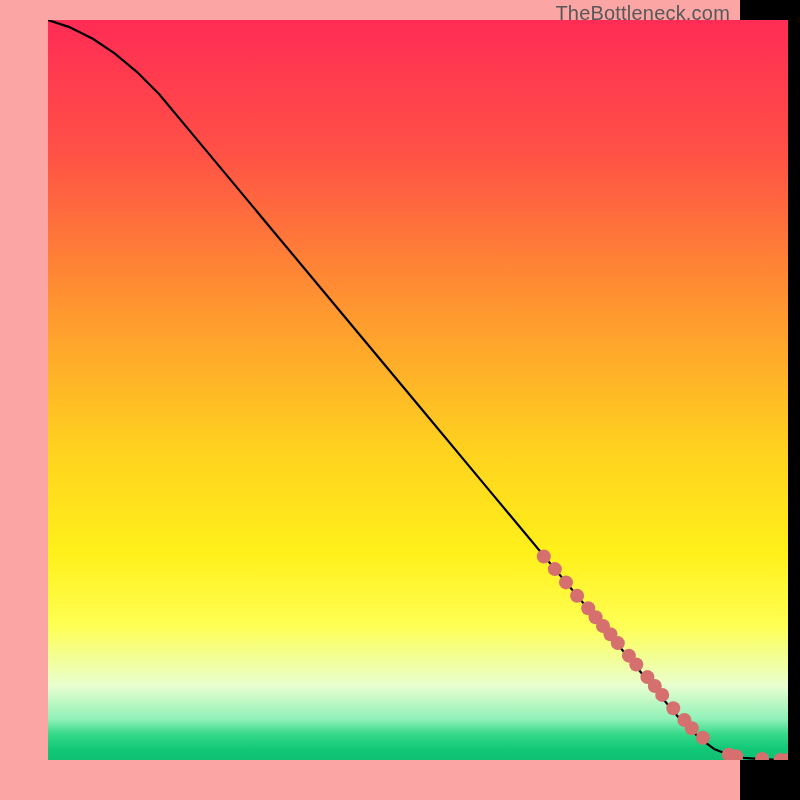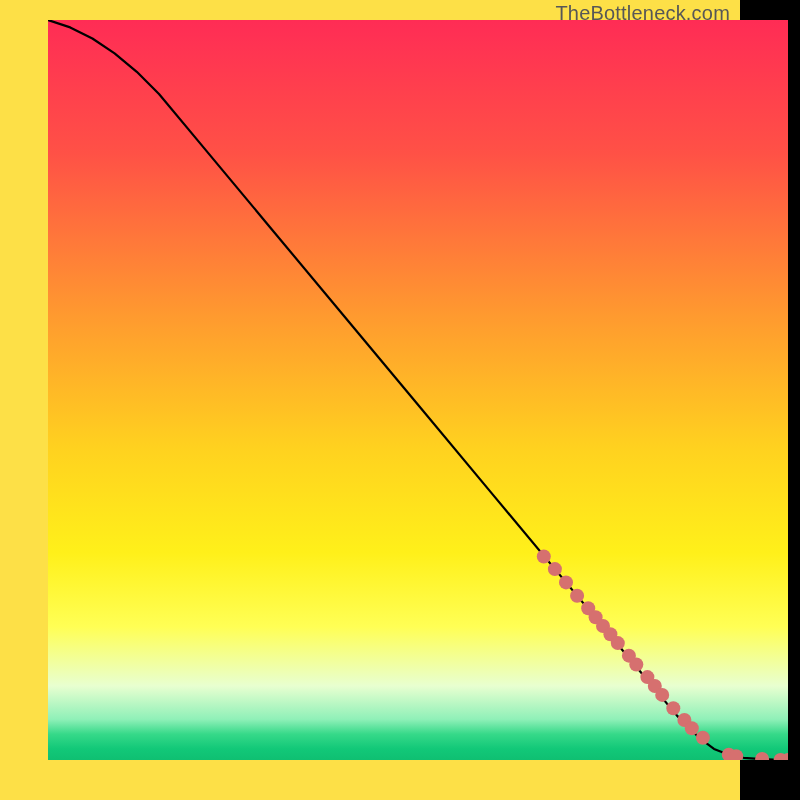--- a/index.html
+++ b/index.html
@@ -7,21 +7,21 @@
     padding: 0;
     width: 800px;
     height: 800px;
     background: #000;
     overflow: hidden;
   }
   .frame {
     position: relative;
     width: 740px;
     height: 800px;
-    background: #fde047;
+    background: #fca5a5;
   }
   .plot {
     position: absolute;
     left: 48px;
     top: 20px;
     width: 740px;
     height: 740px;
   }
   .watermark {
     position: absolute;

